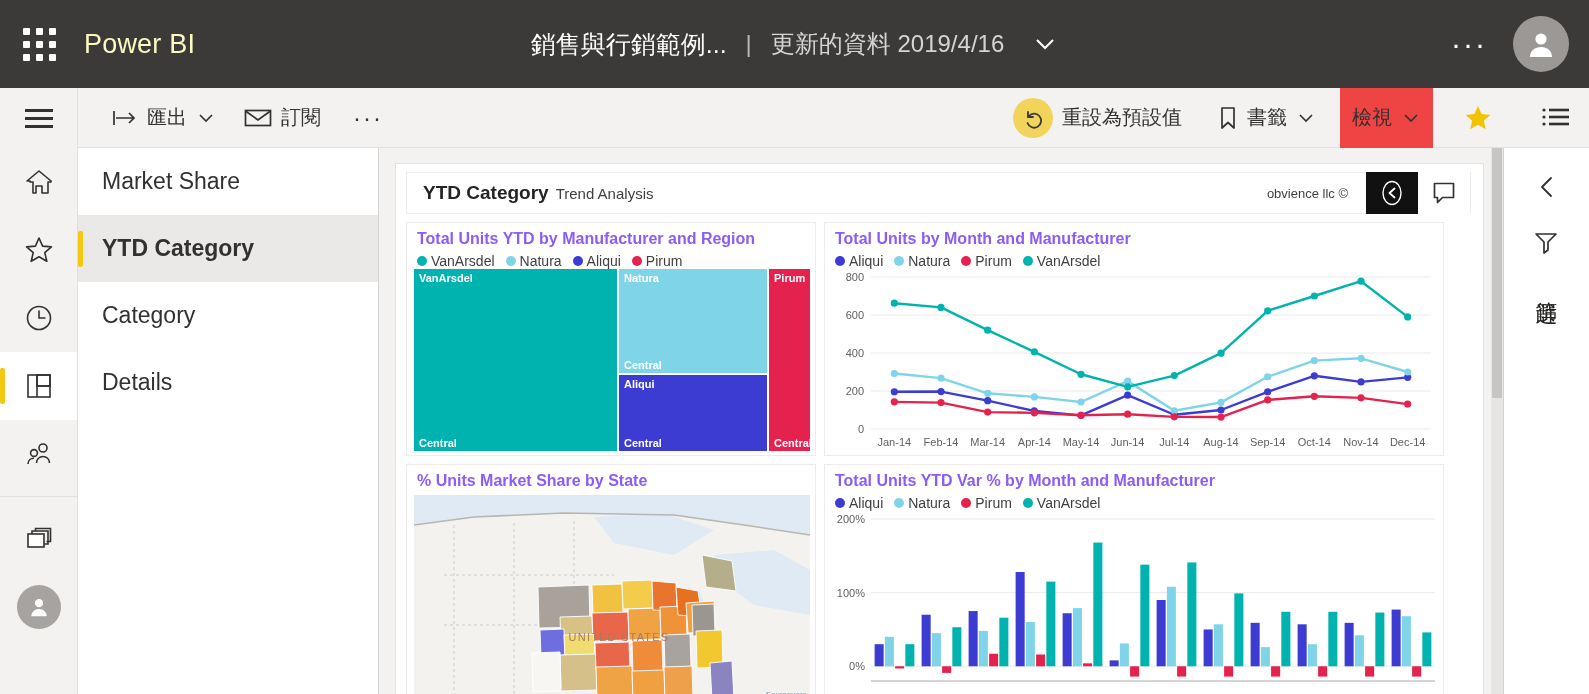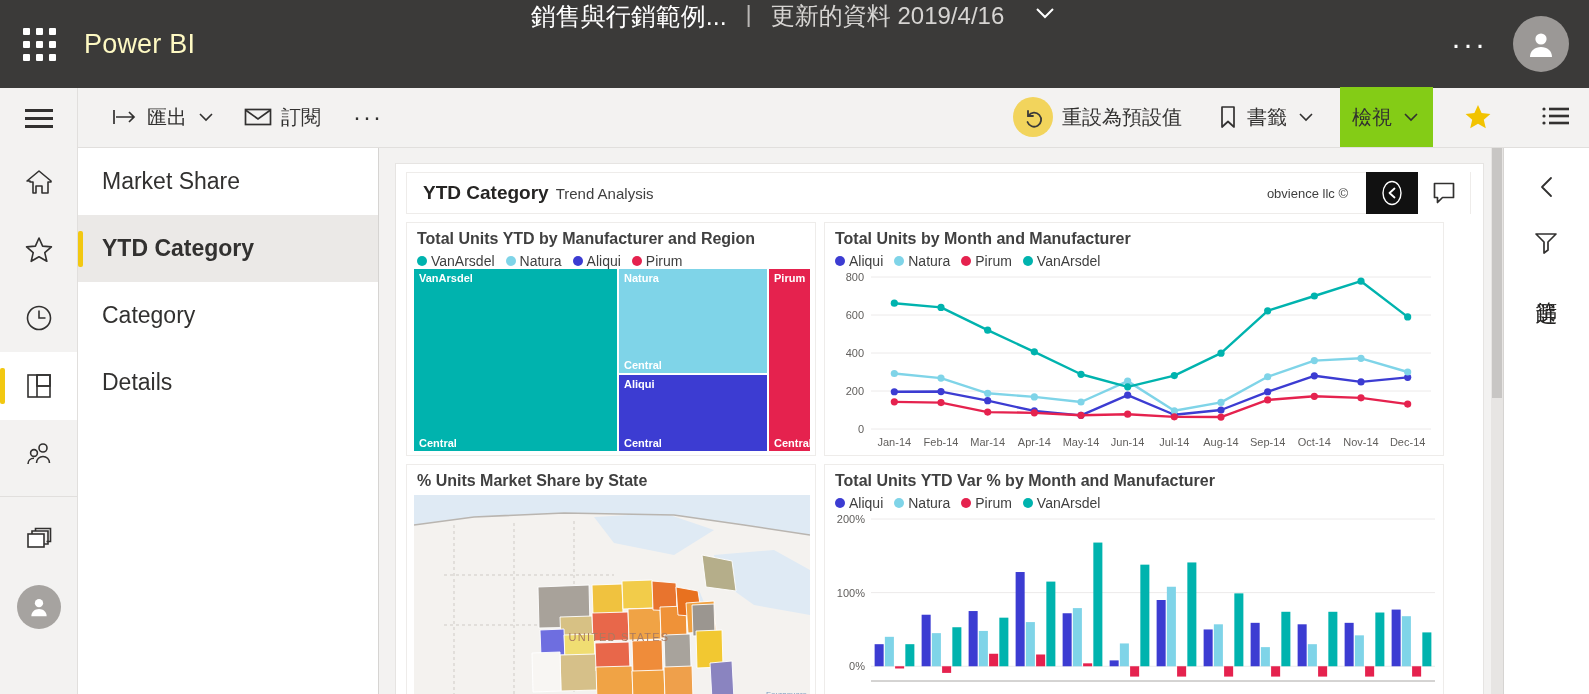--- a/index.html
+++ b/index.html
@@ -16,21 +16,21 @@
   }
   .waffle { width: 78px; height: 88px; display: flex; align-items: center; justify-content: center; }
   .waffle-grid { display: grid; grid-template-columns: repeat(3,7px); grid-gap: 6px; }
   .waffle-dot { width: 7px; height: 7px; background: #ffffff; border-radius: 1px; }
   .brand {
     color: #fef9c3; font-size: 27px; font-weight: normal; letter-spacing: 0.2px;
     margin-left: 6px; white-space: nowrap;
   }
   .topbar-center {
     position: absolute; left: 0; right: 0; top: 0; height: 88px;
-    display: flex; justify-content: center; pointer-events: none; gap: 12px;
+    display: flex; align-items: center; justify-content: center; pointer-events: none; gap: 12px;
   }
   .rpt-title { color: #ffffff; font-size: 25px; white-space: nowrap; pointer-events: auto; }
   .rpt-sep { color: #b9b7b5; font-size: 24px; margin: 0 7px; }
   .rpt-sub { color: #d6d4d2; font-size: 24px; white-space: nowrap; pointer-events: auto; }
   .title-chev { margin-left: 16px; pointer-events: auto; display: inline-flex; }
   .topbar-right {
     position: absolute; right: 0; top: 0; height: 88px; display: flex;
     align-items: center; gap: 10px; padding-right: 20px;
   }
   .ellipsis-btn { color: #ffffff; font-size: 30px; letter-spacing: 2px; padding: 0 16px; line-height: 1; }
@@ -60,29 +60,29 @@
   .rail-div { height: 1px; background: #e1dfdd; margin: 8px 0; }
   .rail-avatar {
     width: 44px; height: 44px; border-radius: 50%; background: #a6a3a0;
     display: flex; align-items: center; justify-content: center;
   }
 
   
   .cmdbar {
     position: absolute; left: 78px; top: 88px; width: 1511px; height: 60px;
     background: #f3f2f1; border-bottom: 1px solid #e1dfdd;
-    display: flex; align-items: flex-end;
+    display: flex; align-items: center;
   }
   .cmd-left { display: flex; align-items: center; padding-left: 22px; gap: 4px; }
   .cmd-right { margin-left: auto; display: flex; align-items: center; gap: 12px; }
   .cmd-btn {
     display: flex; align-items: center; gap: 9px; height: 60px; padding: 0 12px;
     color: #323130; font-size: 20px; white-space: nowrap;
   }
-  .cmd-btn.highlighted { background: #84cc16; }
+  .cmd-btn.highlighted { background: #ef4444; }
   .cmd-dots { font-size: 24px; letter-spacing: 2px; padding: 0 16px; color: #323130; }
   .reset-circle {
     width: 40px; height: 40px; border-radius: 50%; background: #f2d45c;
     display: flex; align-items: center; justify-content: center; flex: none;
   }
   .star-btn { padding: 0 18px; display: flex; align-items: center; }
   .list-btn { padding: 0 18px; display: flex; align-items: center; }
 
   
   .pagenav {
@@ -119,21 +119,21 @@
   .rh-copy { font-size: 13px; color: #3f3f3f; display: flex; align-items: center; padding-right: 18px; }
   .rh-logo {
     width: 52px; background: #111111; display: flex; align-items: center; justify-content: center;
   }
   .rh-comment {
     width: 52px; background: #ffffff; display: flex; align-items: center; justify-content: center;
   }
 
   
   .tile { position: absolute; background: #ffffff; border: 1px solid #eeecea; }
-  .tile-title { font-size: 16px; font-weight: bold; color: #404040; padding: 7px 0 0 10px; }
+  .tile-title { font-size: 16px; font-weight: bold; color: #8b5cf6; padding: 7px 0 0 10px; }
   .legend { display: flex; align-items: center; gap: 11px; padding: 5px 0 0 10px; }
   .leg { display: flex; align-items: center; gap: 4px; font-size: 14px; color: #3f3f3f; white-space: nowrap; }
   .dot { width: 10px; height: 10px; border-radius: 50%; flex: none; }
 
   
   #treemap { left: 10px; top: 58px; width: 410px; height: 234px; }
   .tm-area { position: absolute; left: 7px; top: 46px; width: 396px; height: 182px; }
   .tm-cell { position: absolute; overflow: hidden; }
   .tm-cat { position: absolute; left: 5px; top: 3px; font-size: 11px; color: #ffffff; font-weight: bold; }
   .tm-reg { position: absolute; left: 5px; bottom: 2px; font-size: 11px; color: #ffffff; font-weight: bold; }

